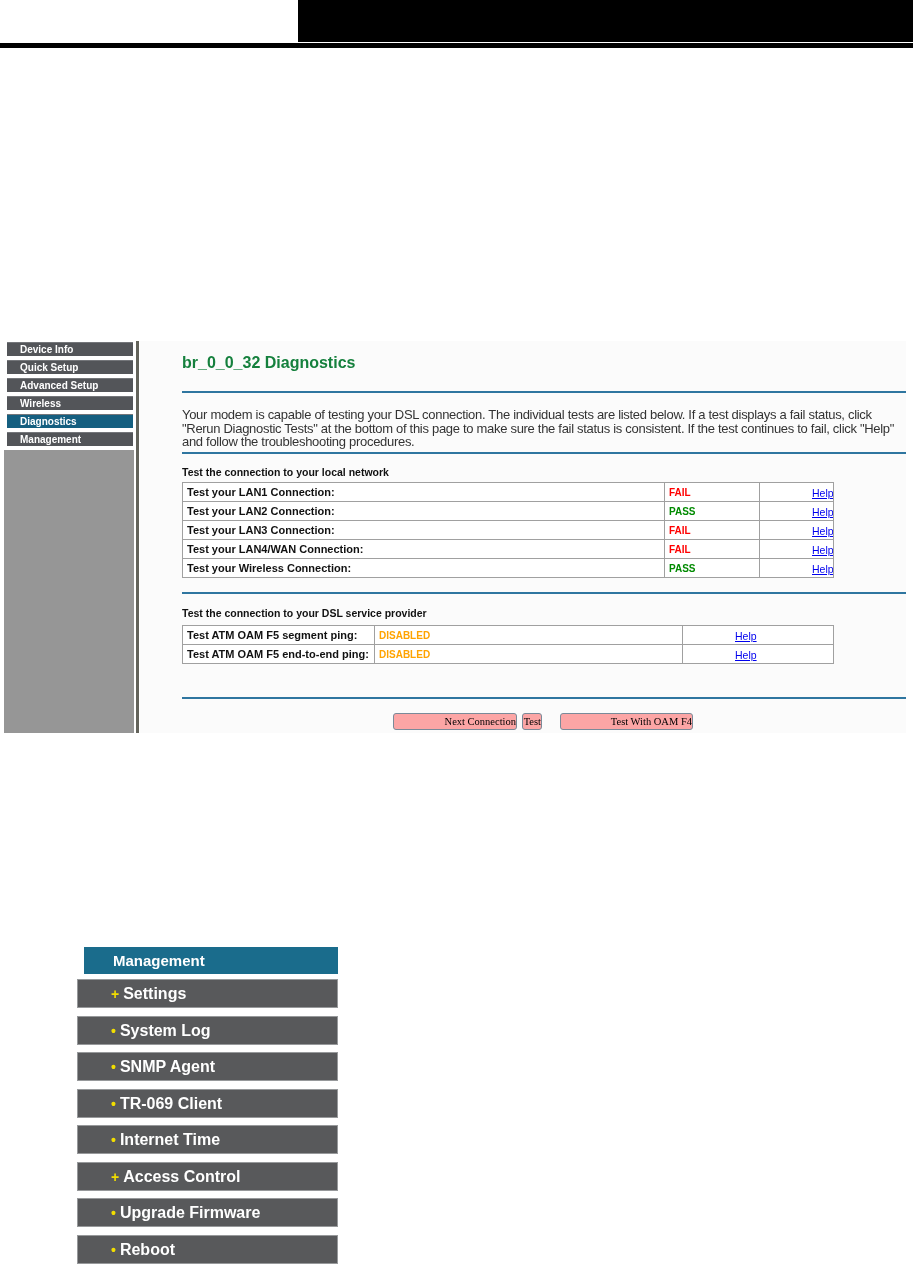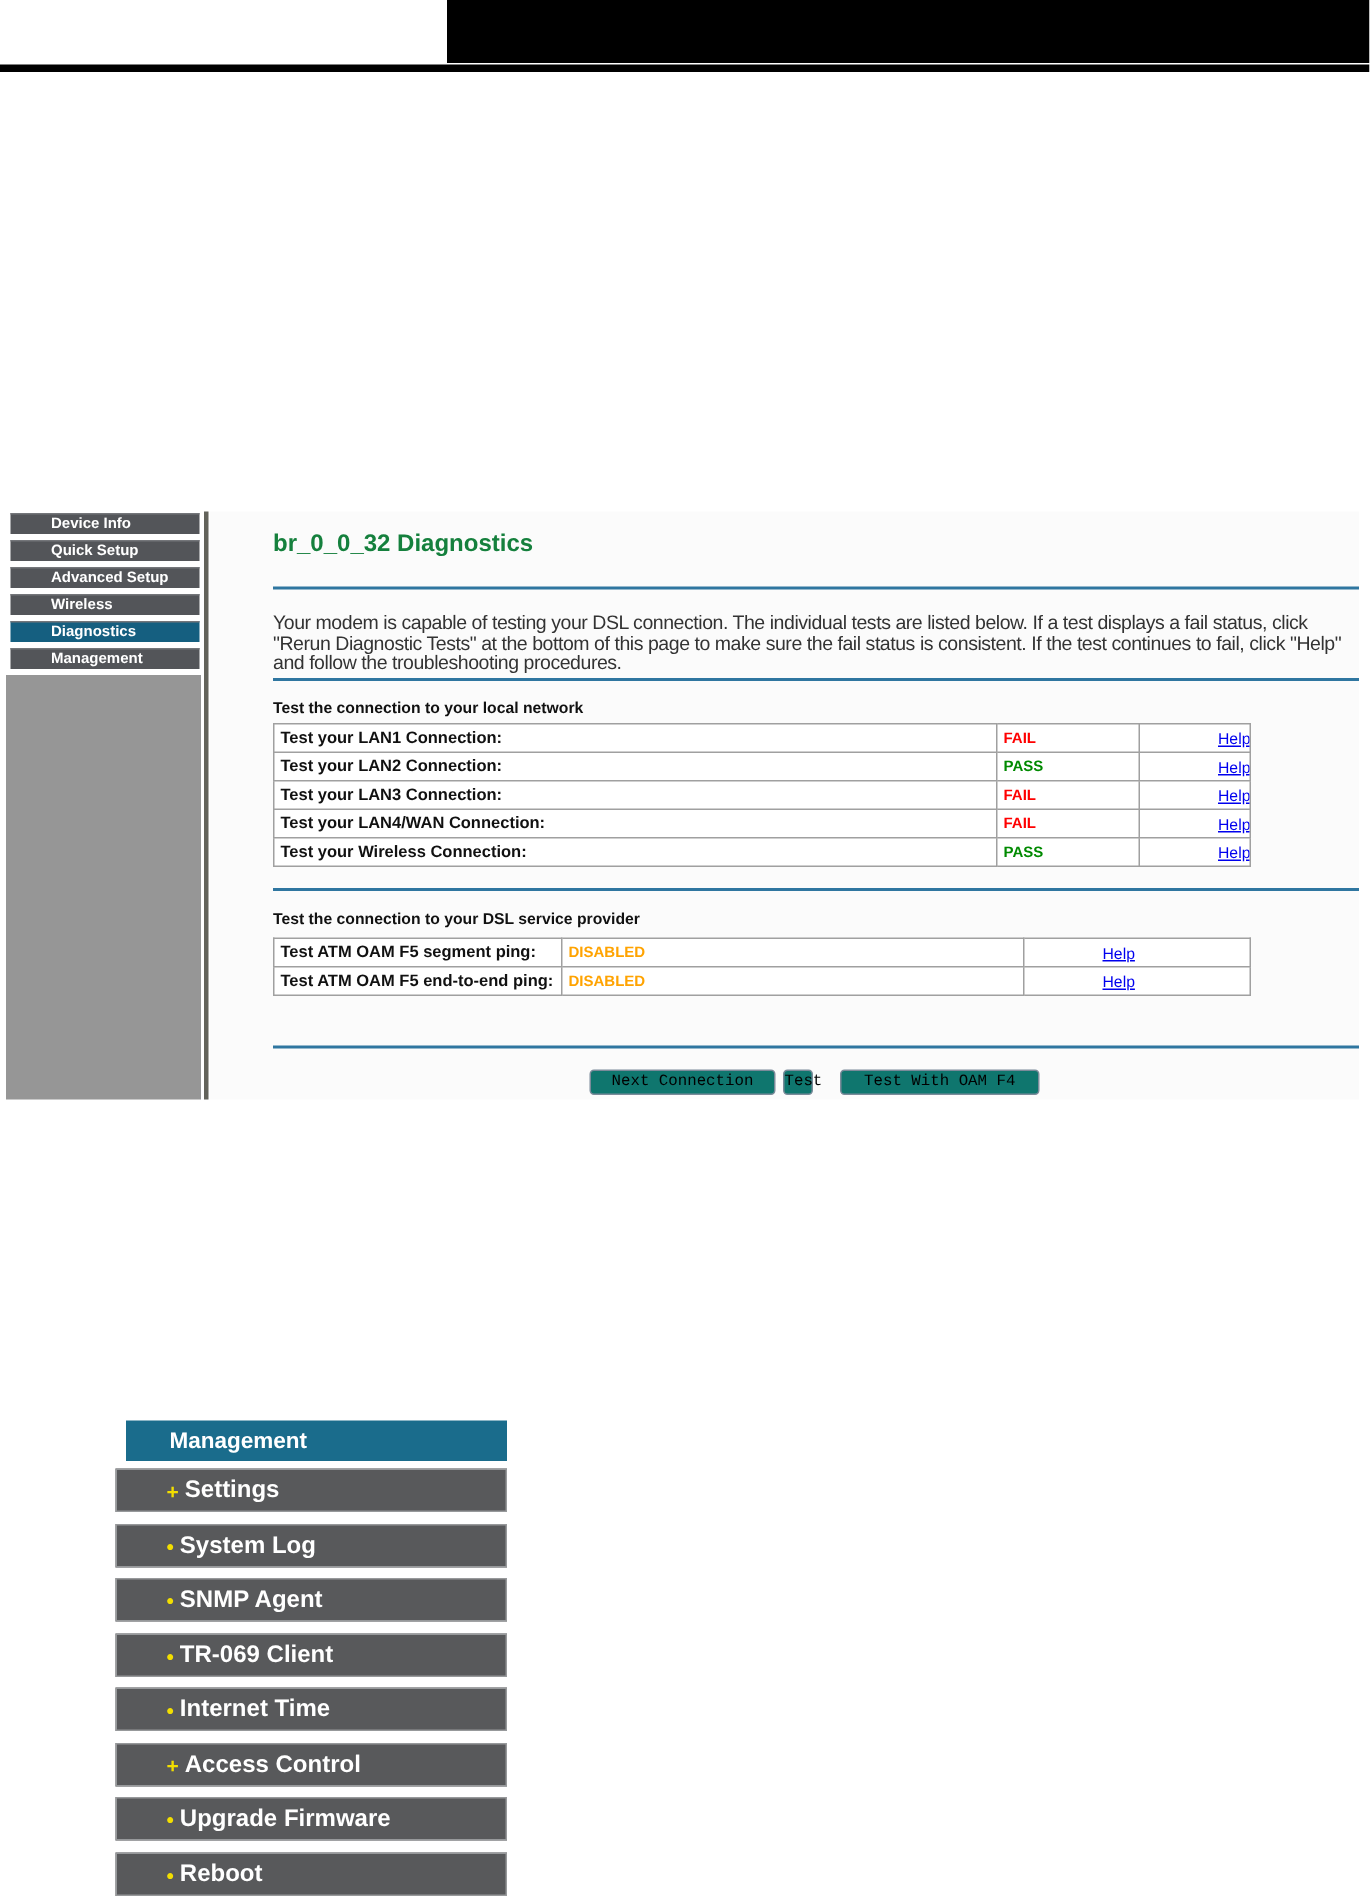--- a/index.html
+++ b/index.html
@@ -12,43 +12,43 @@
   
   #topbar{left:298px;top:0;width:615px;height:42px;background:#000;}
   #toprule{left:0;top:43px;width:913px;height:5px;background:#000;}
 
   
   #shot1{left:0;top:341px;width:913px;height:393px;}
   .content-bg{left:140px;top:0;width:766px;height:392px;background:#FBFBFB;}
   .sb-divider{left:136px;top:0;width:3px;height:392px;background:#63635B;}
   .sb-item{
     left:7px;width:126px;height:14px;background:#535559;color:#fff;
-    font-size:10px;font-weight:bold;line-height:14px;padding-left:27px;
+    font-size:10px;font-weight:bold;line-height:14px;padding-left:13px;
     box-sizing:border-box;border-top:1px solid #74767a;white-space:nowrap;cursor:pointer;
   }
   .sb-item.active{background:#155F80;}
   .sb-fill{left:4px;top:109px;width:130px;height:283px;background:#969696;}
 
   .title{left:182px;top:13px;font-size:16px;font-weight:bold;color:#15803d;white-space:nowrap;}
   .bluehr{left:182px;width:724px;height:2px;background:#2F76A0;}
   .desc{left:182px;top:67px;width:724px;font-size:13px;letter-spacing:-0.3px;
         line-height:13.5px;color:#333;}
   .sec-head{left:182px;font-size:10.5px;font-weight:bold;color:#111;white-space:nowrap;}
 
   table.diag{position:absolute;border-collapse:collapse;background:#fff;table-layout:fixed;}
   table.diag td{border:1px solid #A0A0A0;height:18px;padding:0 2px 0 4px;overflow:hidden;white-space:nowrap;}
   .lbl{font-weight:bold;font-size:11px;color:#111;}
   .status{font-weight:bold;font-size:10px;}
   .help{color:#0000EE;text-decoration:underline;font-size:10.5px;cursor:pointer;margin-left:48px;}
 
   .btn{
     position:absolute;top:372px;height:17px;box-sizing:border-box;
-    border:1px solid #7A8A99;border-radius:3px;background:#0f766e;
-    font-family:Liberation Mono, monospace;font-size:10.5px;line-height:15px;
-    text-align:center;color:#000;padding:0;cursor:pointer;
+    border:1px solid #7A8A99;border-radius:3px;background:#fca5a5;
+    font-family:Liberation Serif, serif;font-size:10.5px;line-height:15px;
+    text-align:right;color:#000;padding:0;cursor:pointer;
   }
   #btn-next{left:393px;width:124px;}
   #btn-test{left:522px;width:20px;}
   #btn-oam{left:560px;width:133px;}
 
   
   #shot2{left:77px;top:946px;width:262px;height:320px;}
   .m-header{
     position:absolute;left:7px;top:1px;width:254px;height:27px;background:#1A6C8C;
     color:#fff;font-weight:bold;font-size:15px;line-height:27px;padding-left:29px;

